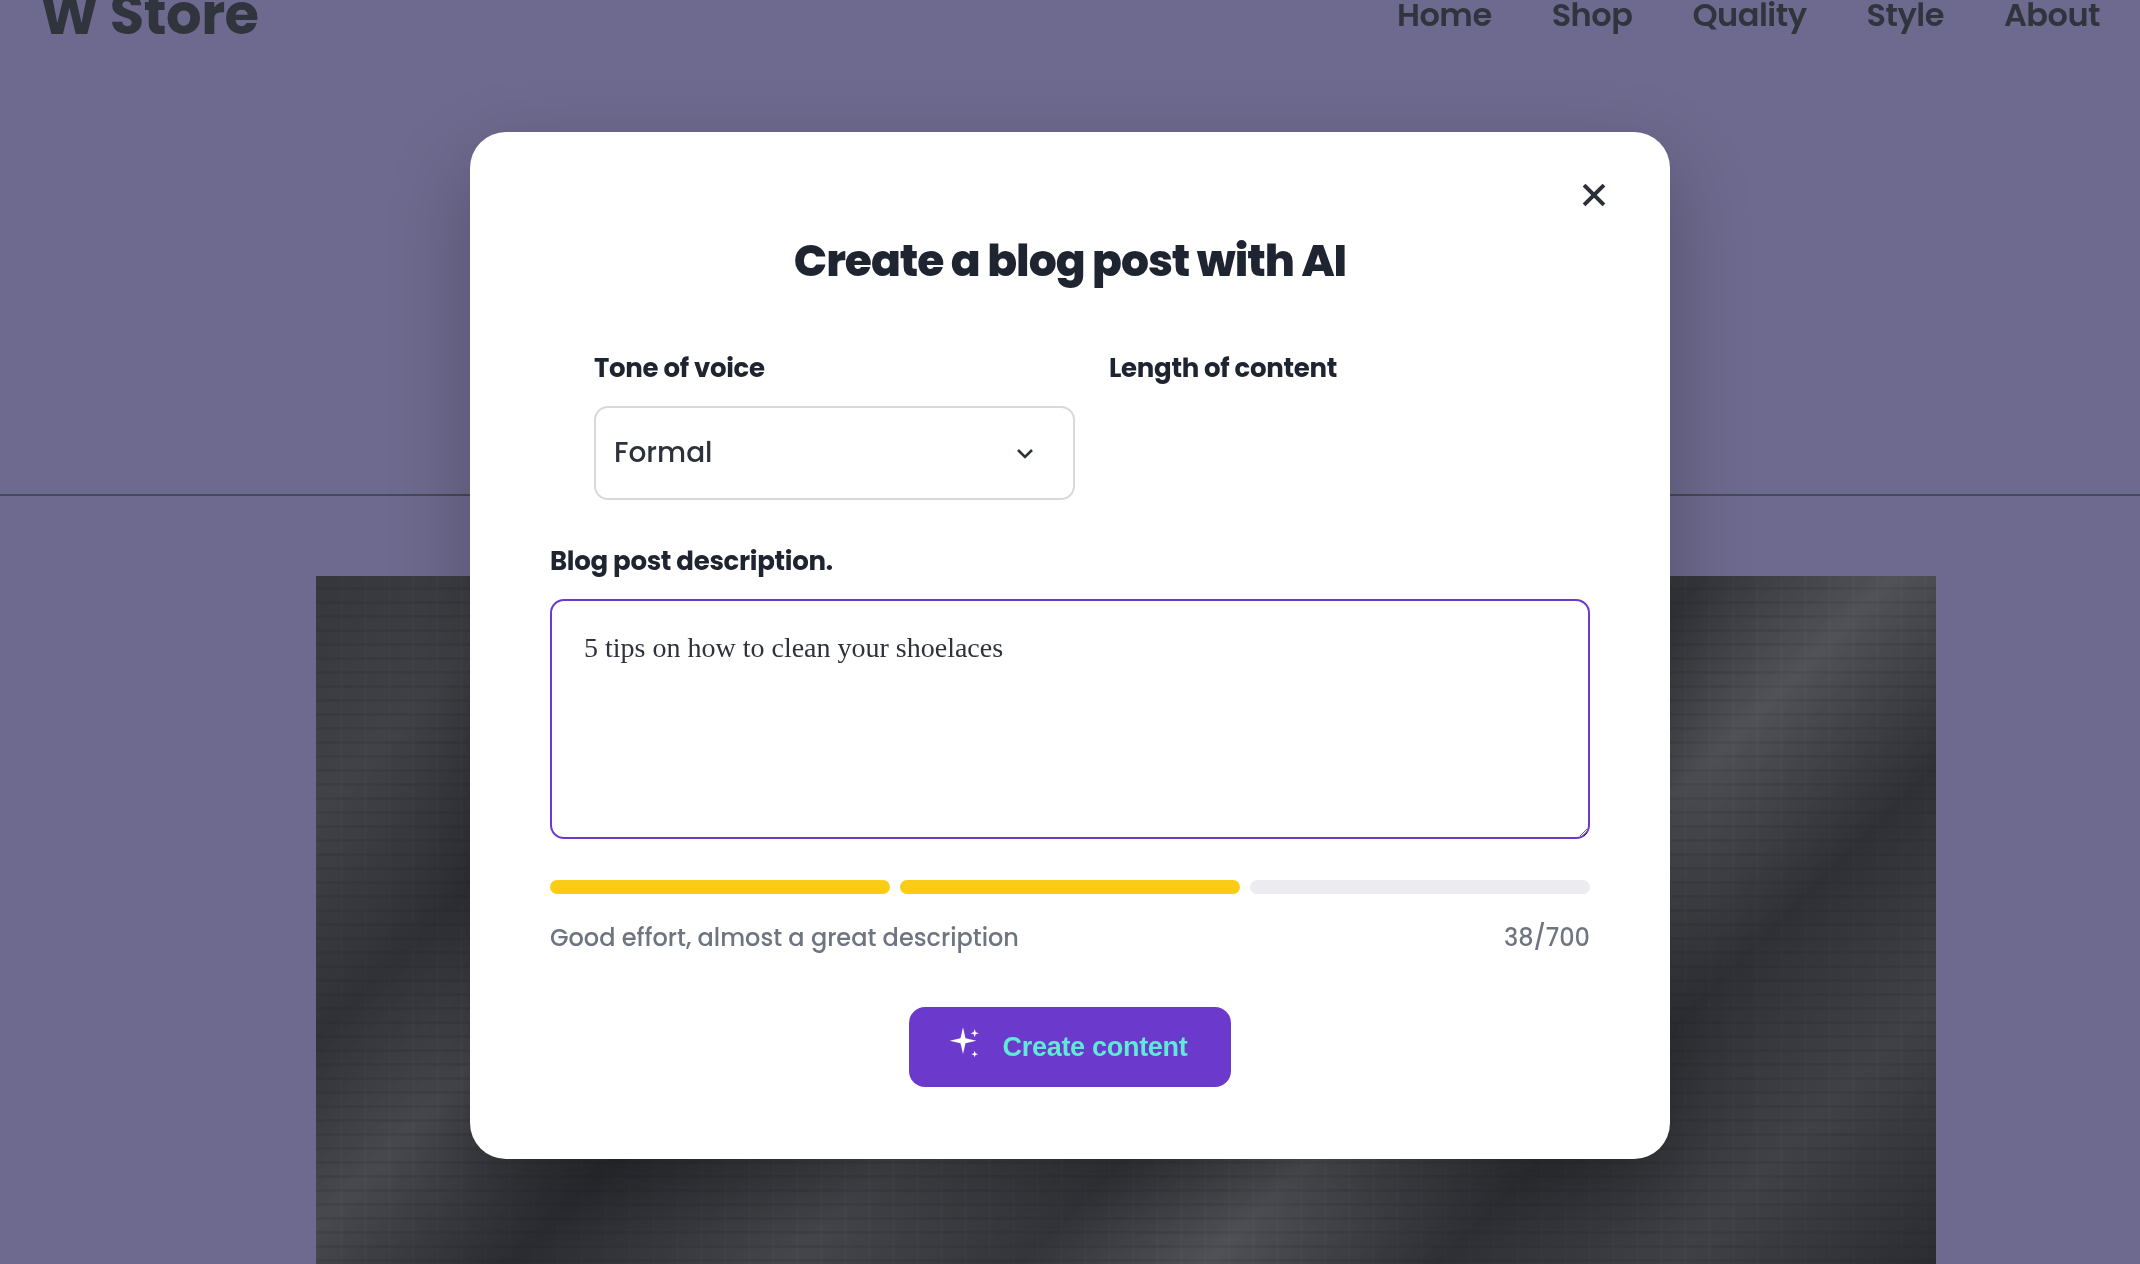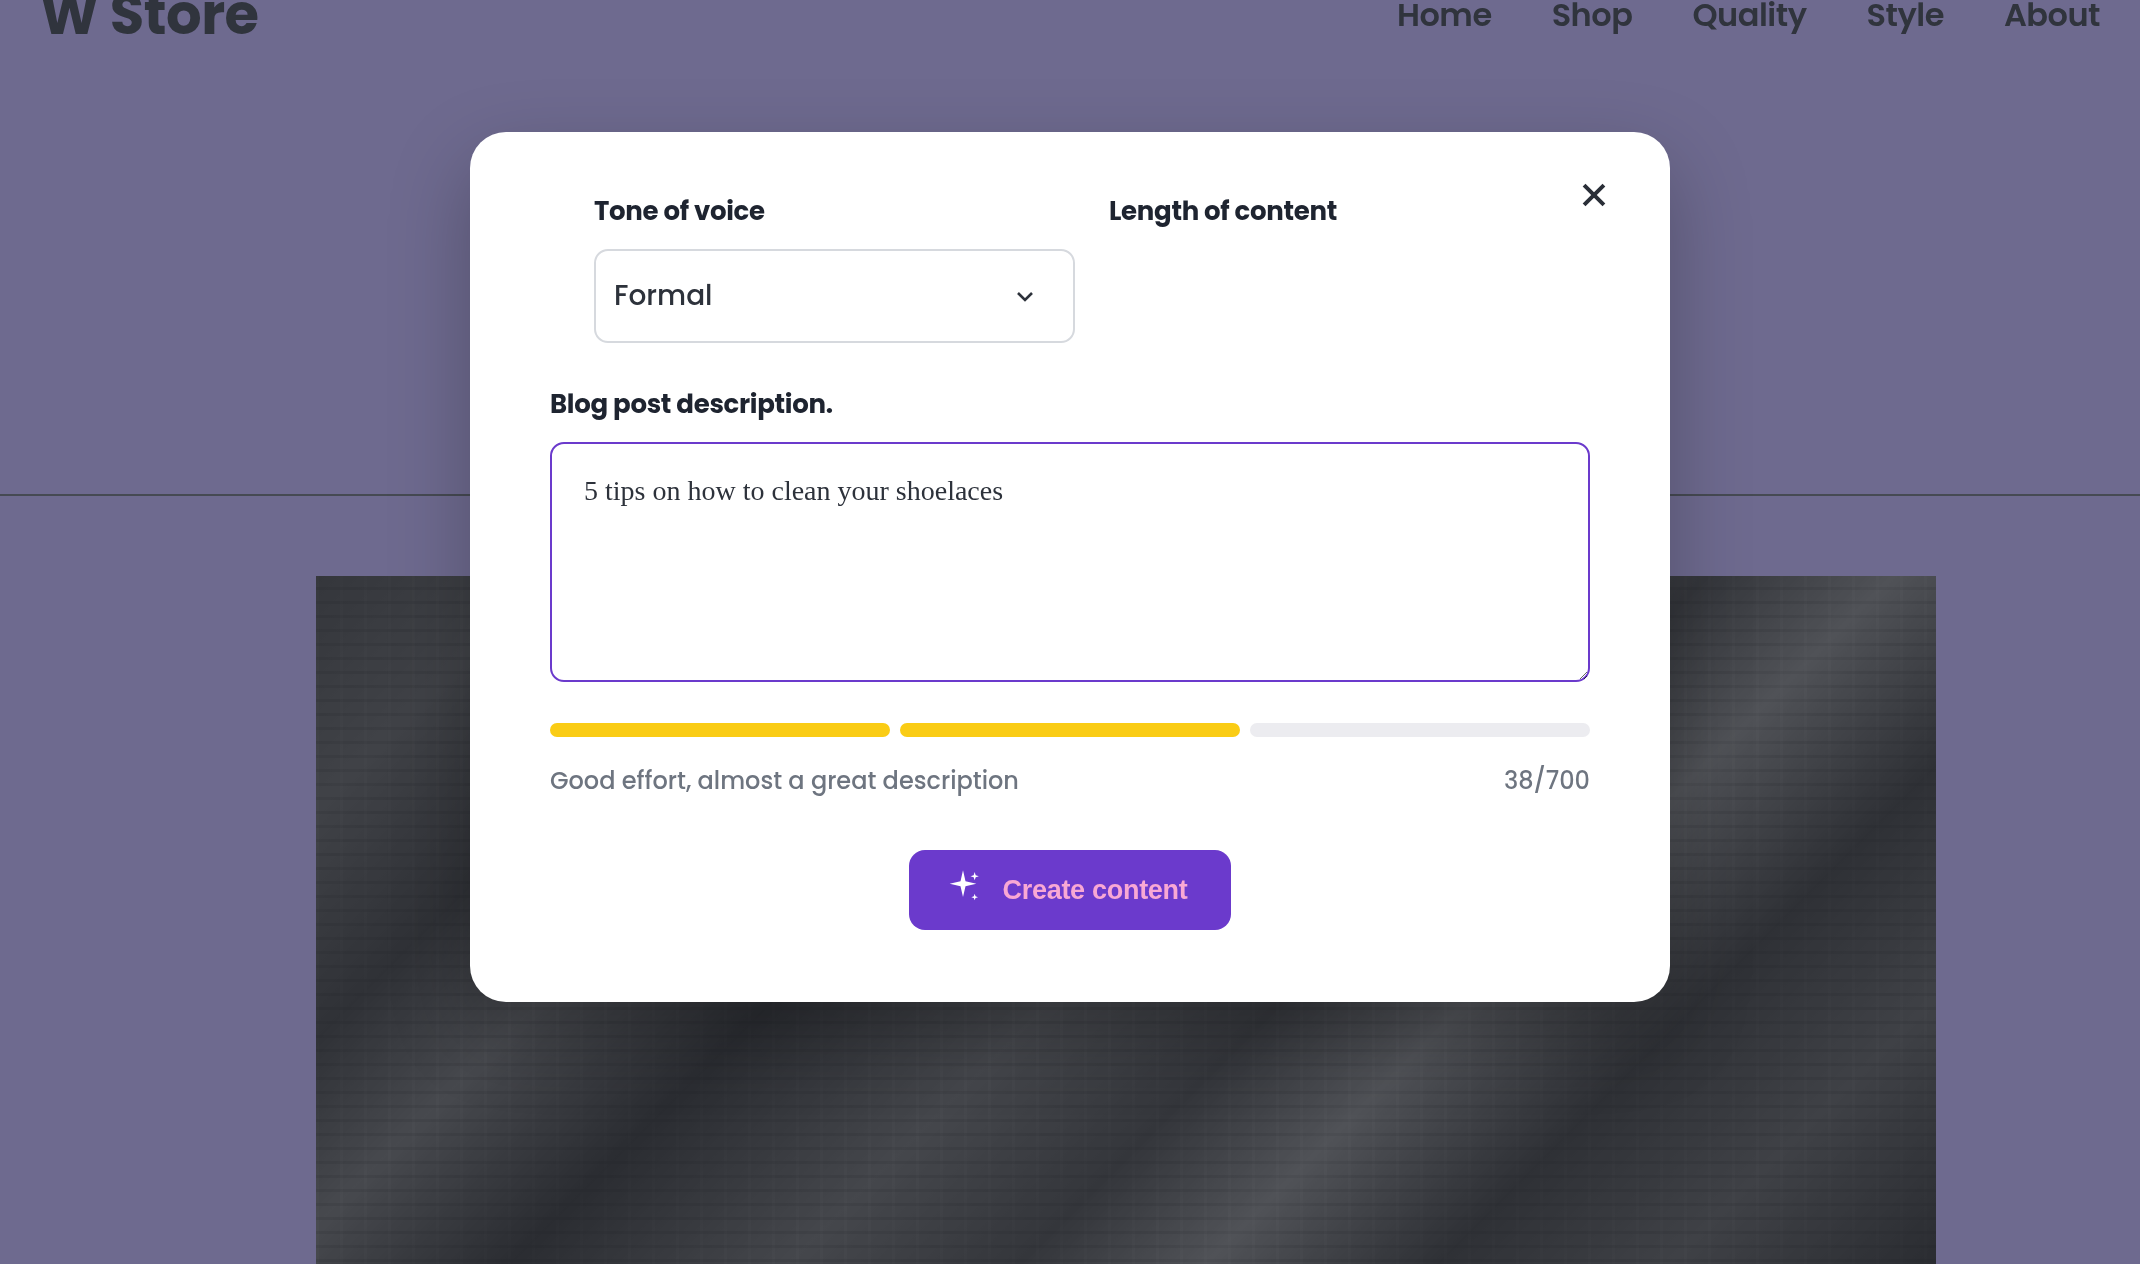--- a/index.html
+++ b/index.html
@@ -149,21 +149,21 @@
     display: flex; justify-content: space-between;
     font-size: 24px; color: var(--text-gray); font-weight: 500; text-align: right;
   }
 
   .cta-row {
     margin-top: 52px;
     display: flex; justify-content: center;
   }
   .cta {
     background: var(--purple);
-    color: #f9a8d4;
+    color: #5eead4;
     border: none; cursor: pointer;
     height: 80px;
     padding: 0 44px 0 34px;
     border-radius: 16px;
     display: flex; align-items: center; gap: 20px;
     font-size: 27px; font-weight: 800; letter-spacing: -0.3px;
   }
   .cta svg { width: 40px; height: 40px; fill: #fff; }
 </style>
 </head>
@@ -193,20 +193,21 @@
   <div class="modal">
 
     <button class="close-btn">
       <span>
         <svg viewBox="0 0 24 24" fill="none">
             <path d="M5 5 L19 19 M19 5 L5 19"></path>
           </svg>
       </span>
     </button>
 
+    <div class="modal-title">Create a blog post with AI</div>
 
     <div class="row">
       <div class="field">
         <div class="field-label">Tone of voice</div>
         <div class="select">
           <span>Formal</span>
           <span class="chev-wrap">
             <svg viewBox="0 0 24 24">
                 <path d="M5 9 L12 16 L19 9"></path>
               </svg>

